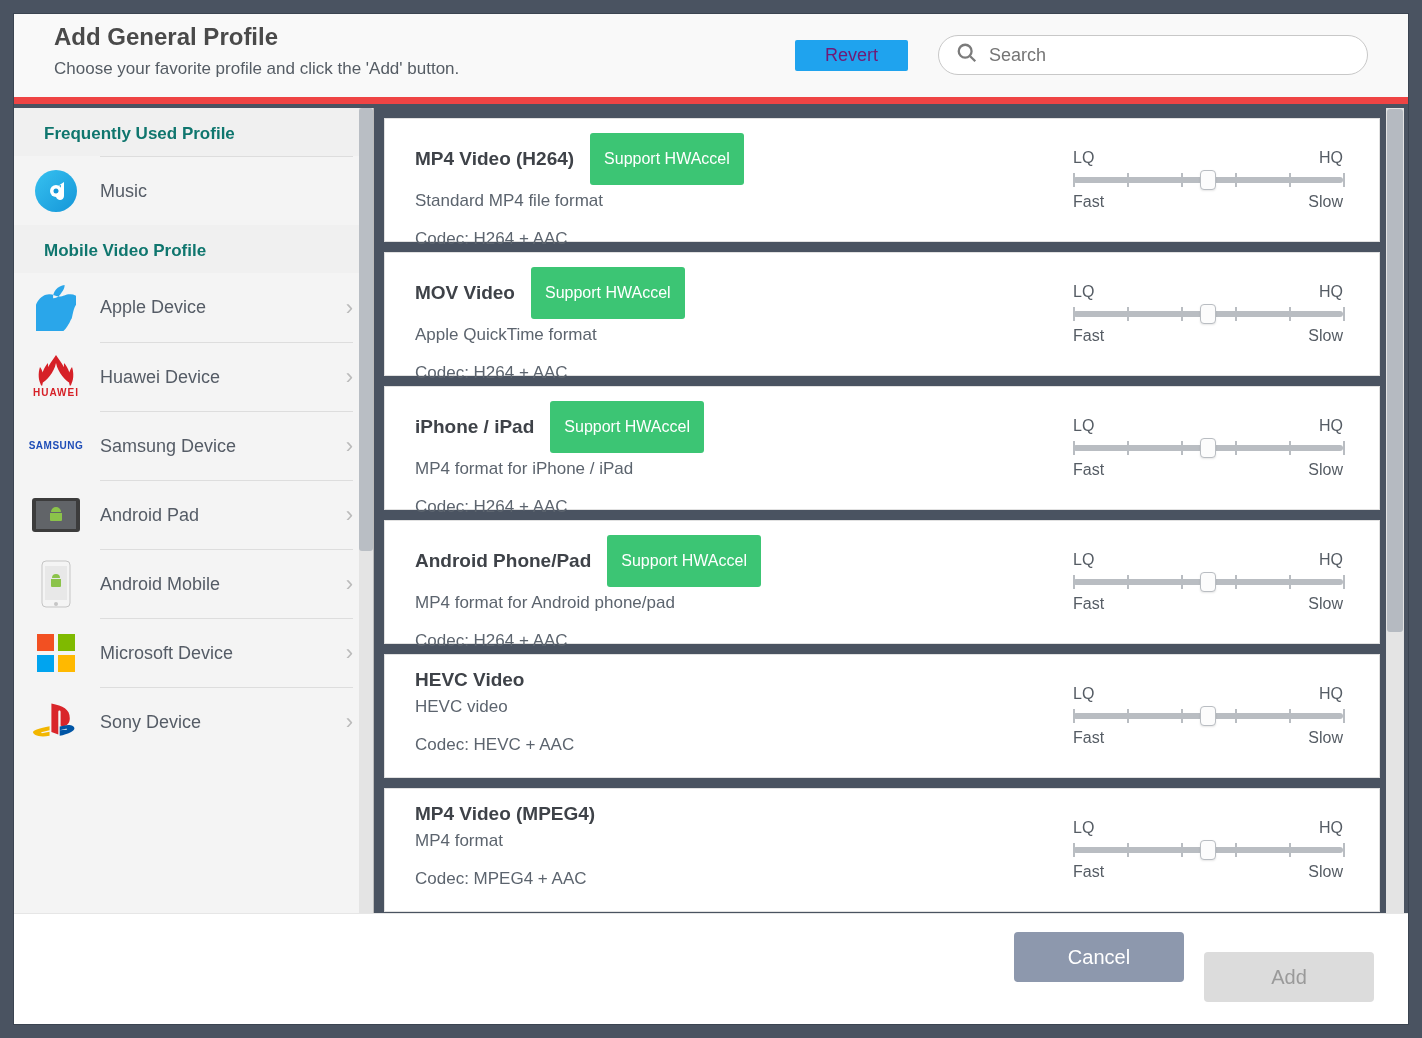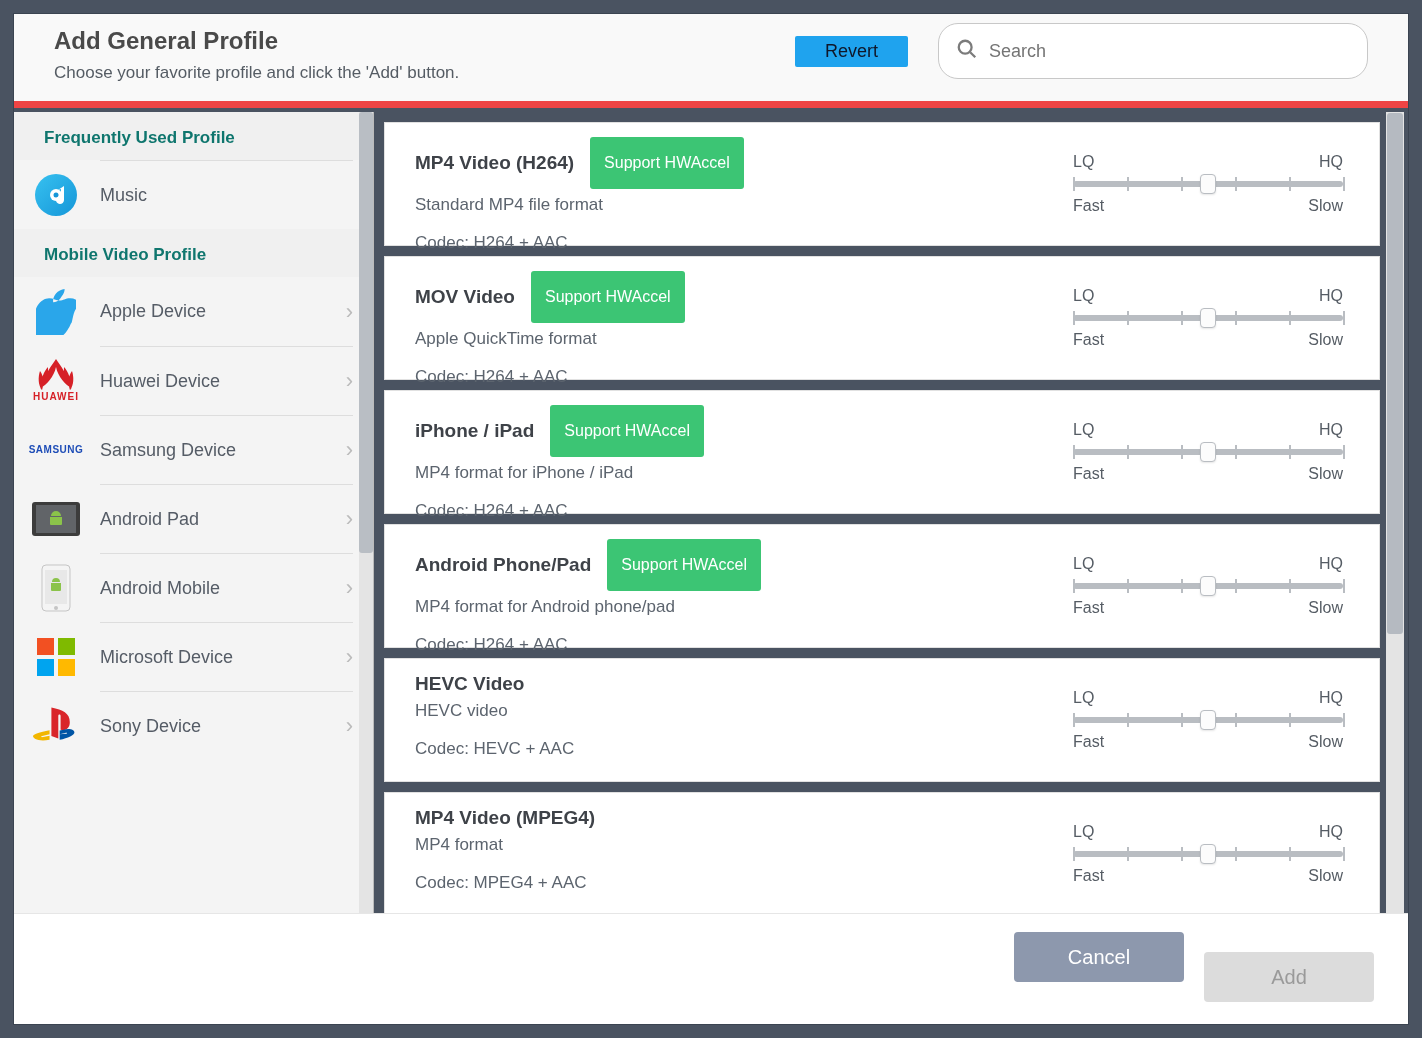--- a/index.html
+++ b/index.html
@@ -41,34 +41,34 @@
     color: #555c64;
   }
   .header-right {
     display: flex;
     align-items: center;
     gap: 30px;
     padding-bottom: 4px;
   }
   .revert-btn {
     background: #1fa3ee;
-    color: #0f172a;
+    color: #701a75;
     border: none;
     padding: 5px 30px;
     font-size: 18px;
     border-radius: 2px;
     cursor: pointer;
   }
   .search-wrap {
     position: relative;
     width: 430px;
   }
   .search-input {
     width: 100%;
-    height: 56px;
+    height: 40px;
     border-radius: 20px;
     border: 1px solid #c8c8c8;
     padding: 0 20px 0 50px;
     font-size: 18px;
     color: #701a75;
     outline: none;
   }
   .search-icon {
     position: absolute;
     left: 18px;

